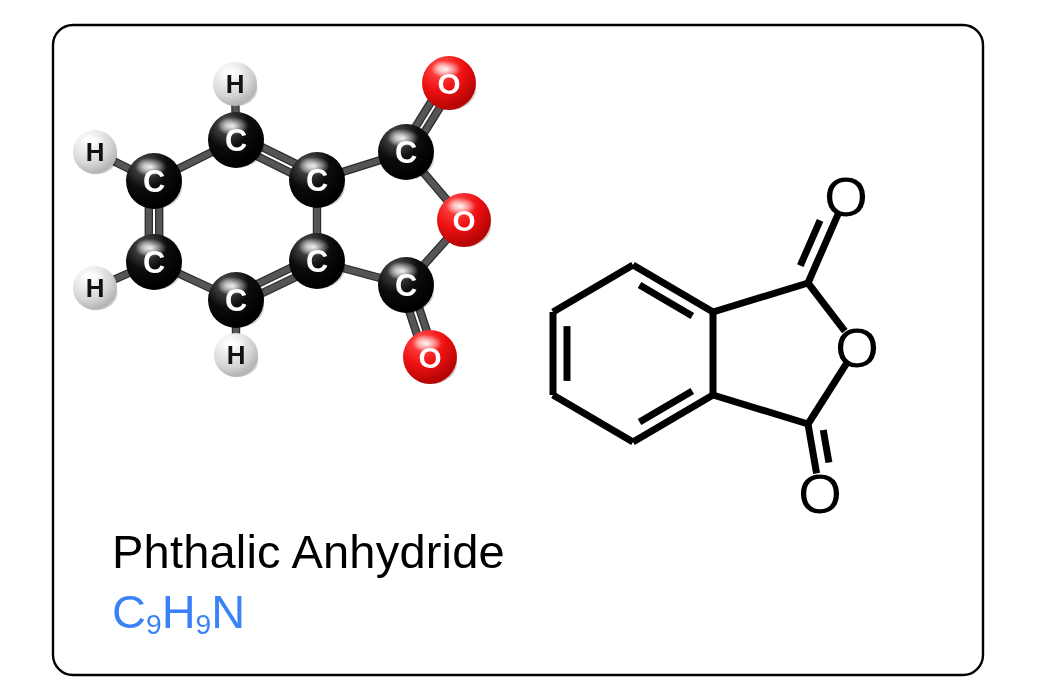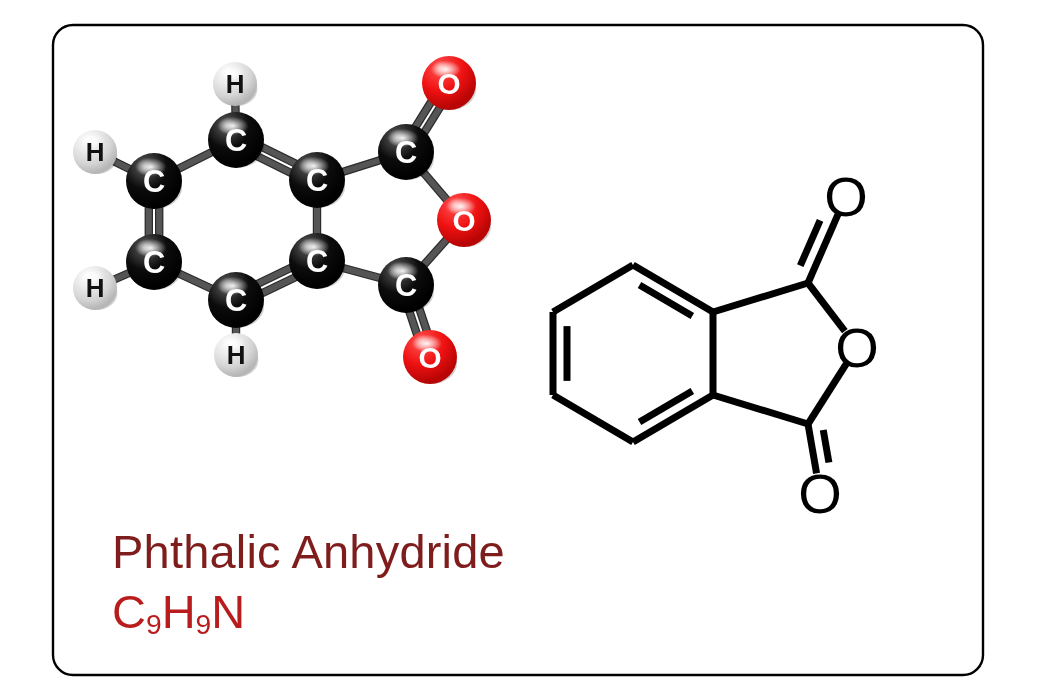--- a/index.html
+++ b/index.html
@@ -36,33 +36,33 @@
     height: 690px;
     pointer-events: none;
   }
   .caption-title {
     position: absolute;
     left: 112px;
     top: 528px;
     font-family: "Liberation Sans", sans-serif;
     font-size: 47px;
     font-weight: 400;
-    color: #7f1d1d;
+    color: #000000;
     letter-spacing: 0.2px;
     white-space: nowrap;
     line-height: 1;
   }
   .caption-formula {
     position: absolute;
     left: 112px;
     top: 588px;
     font-family: "Liberation Sans", sans-serif;
     font-size: 47px;
     font-weight: 400;
-    color: #b91c1c;
+    color: #3b82f6;
     white-space: nowrap;
     line-height: 1;
   }
   .caption-formula sub {
     font-size: 0.60em;
     vertical-align: baseline;
     position: relative;
     top: 0.22em;
   }
 </style>

